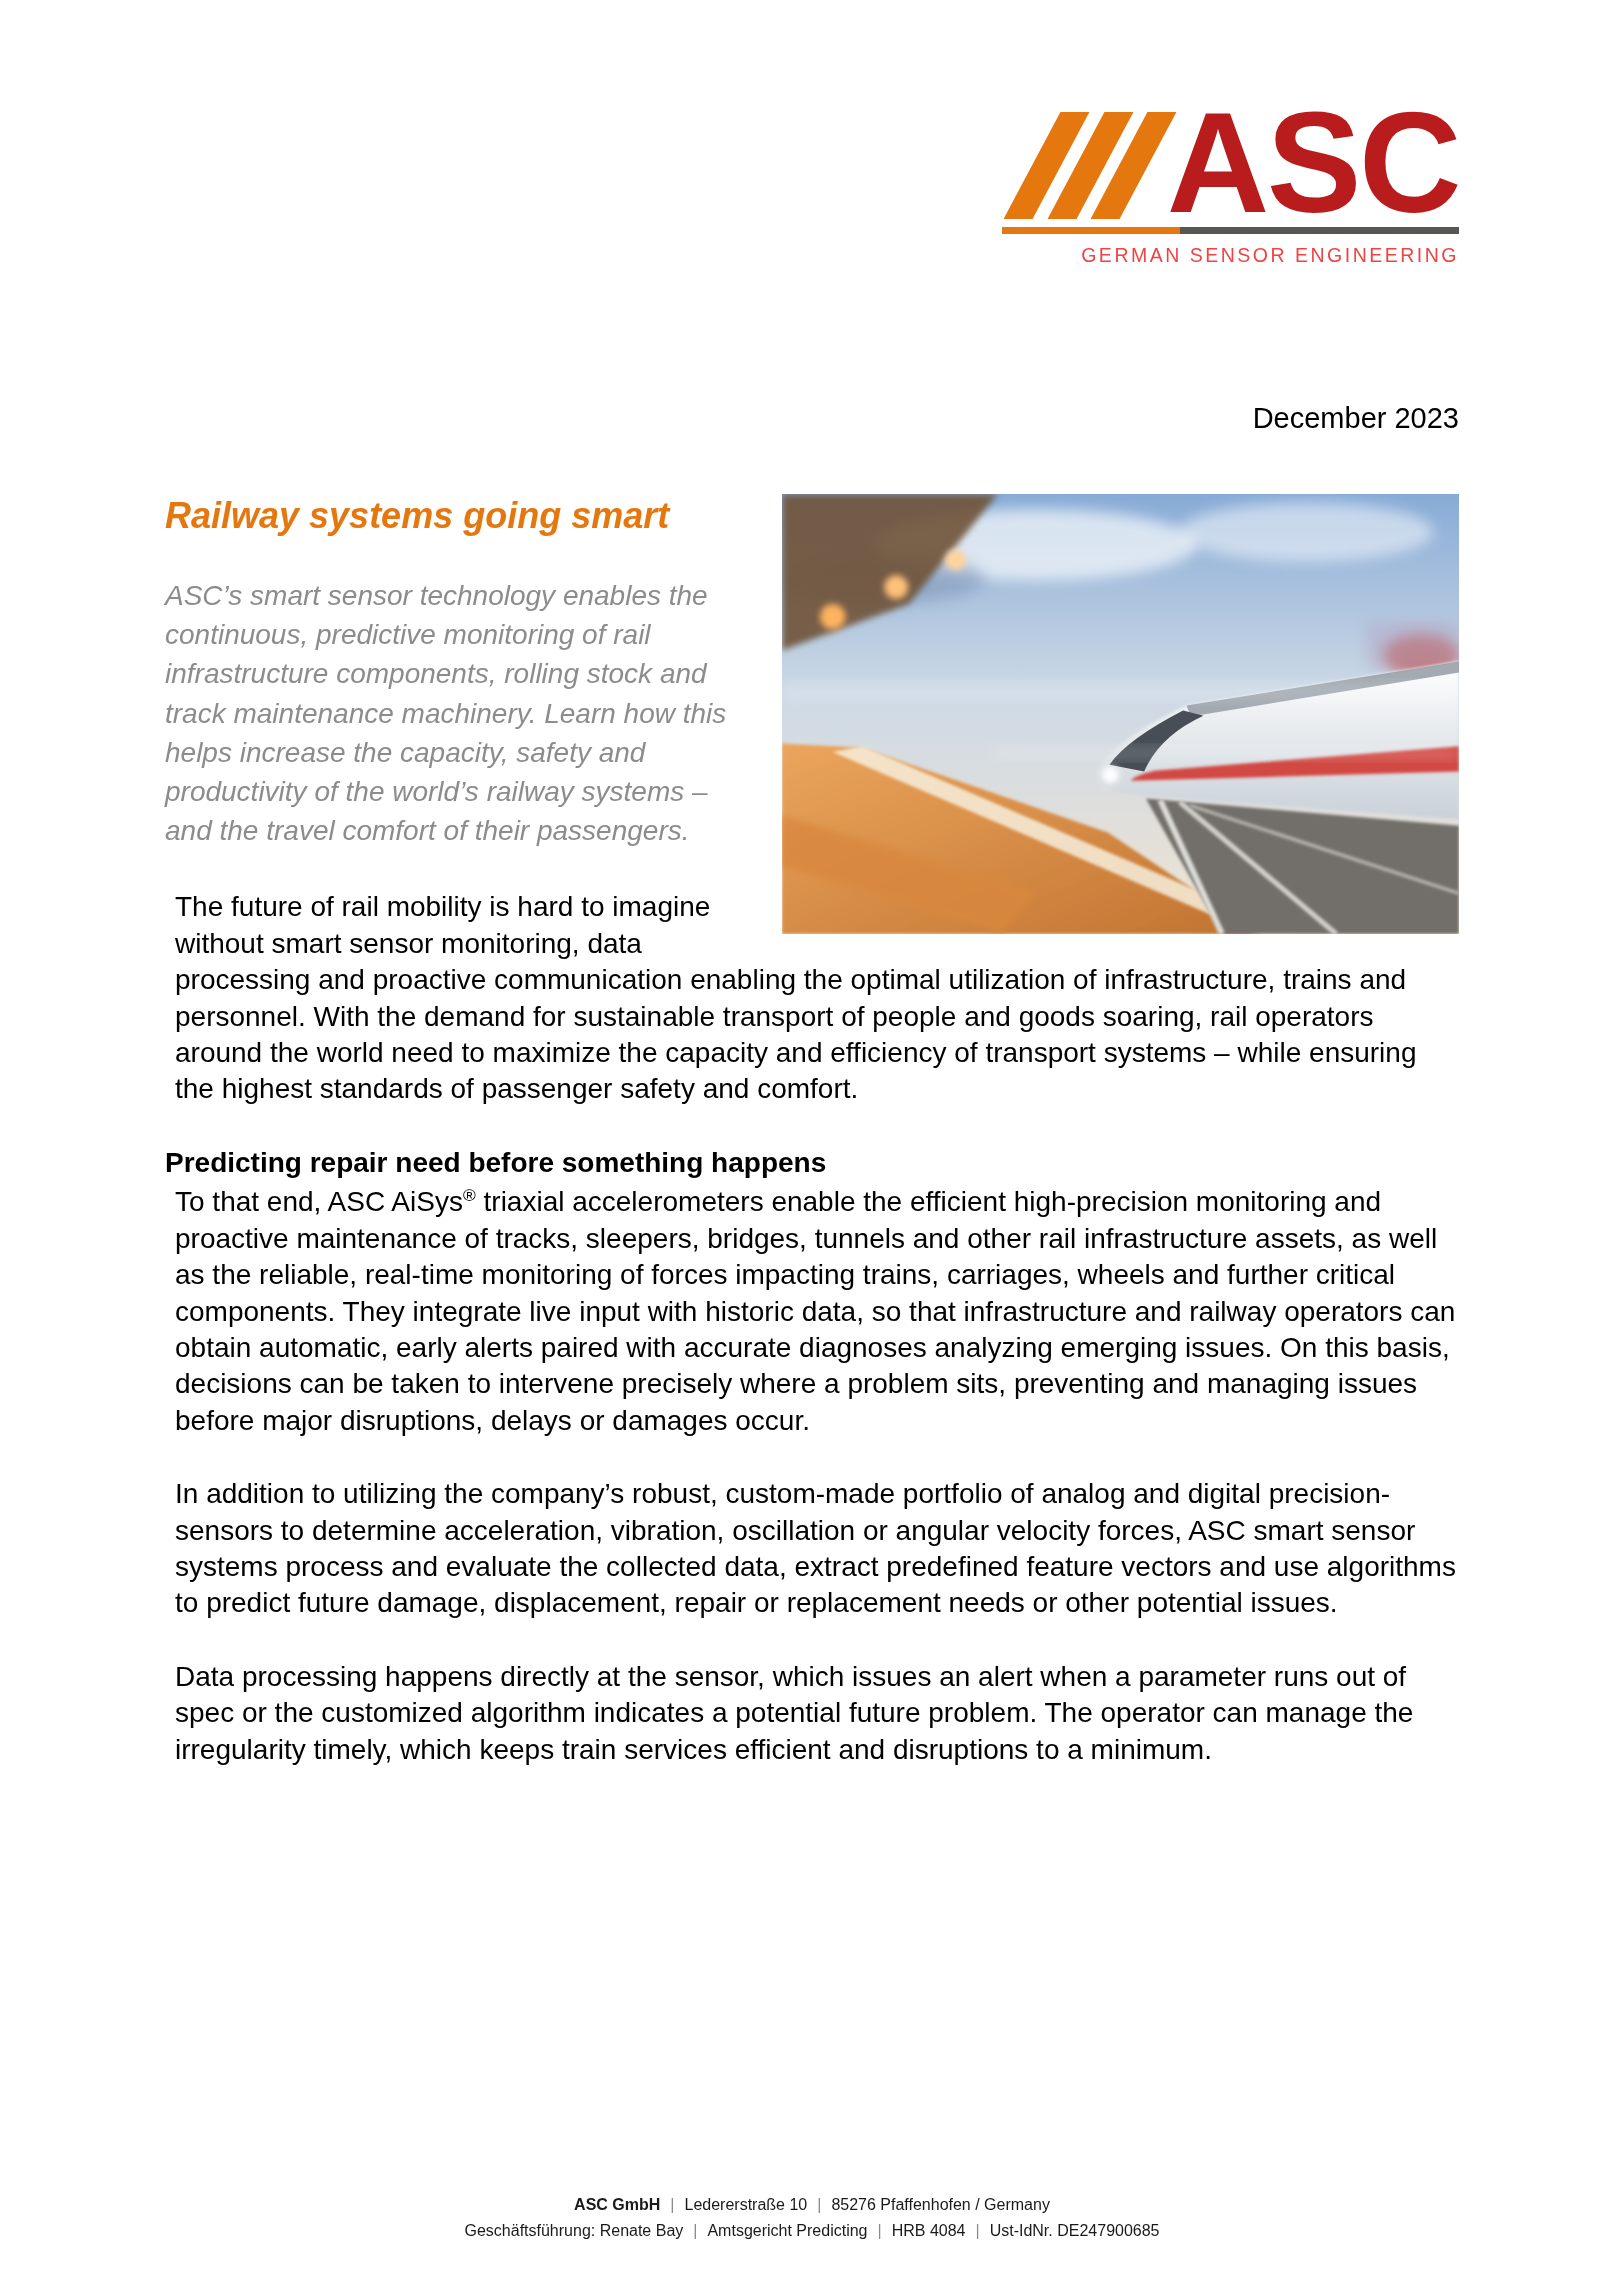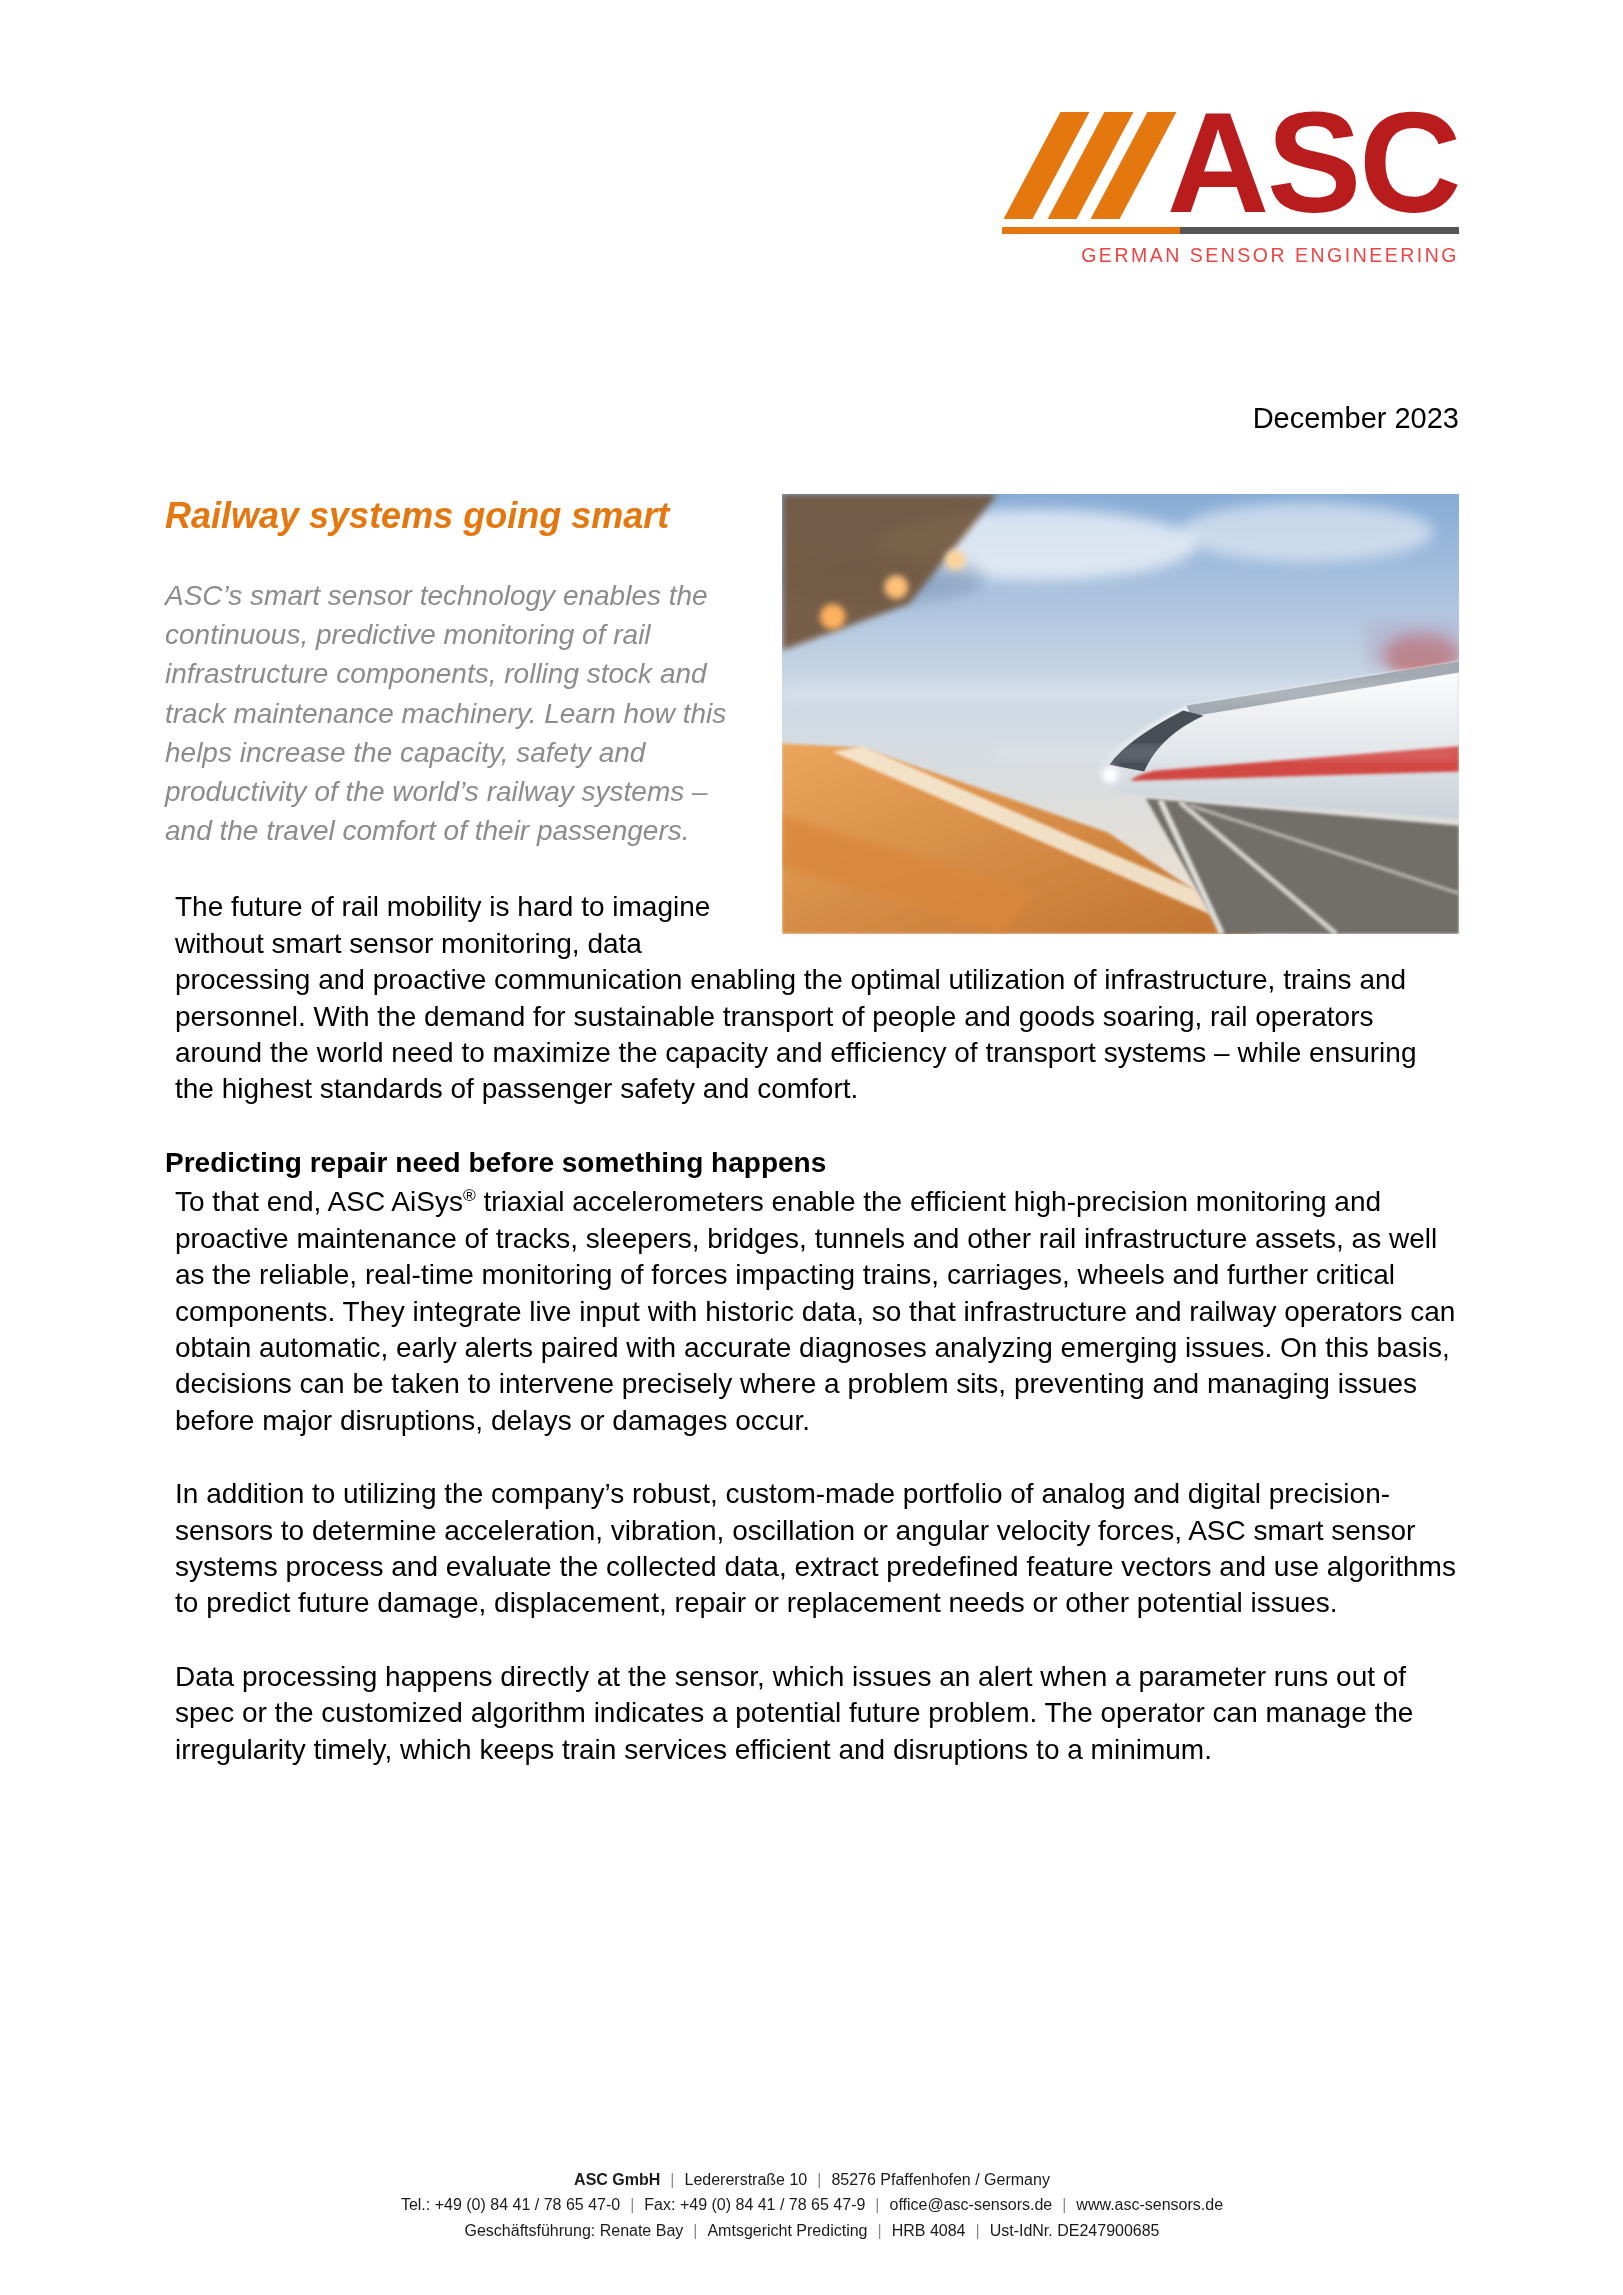--- a/index.html
+++ b/index.html
@@ -150,21 +150,18 @@
 
     <p class="body">Data processing happens directly at the sensor, which issues an alert when a parameter runs out of spec or the customized algorithm indicates a potential future problem. The operator can manage the irregularity timely, which keeps train services efficient and disruptions to a minimum.</p>
 
   </article>
 
   <footer class="footer">
     <div class="f-row">
       <span class="fb">ASC GmbH</span><span class="sep">|</span><span>Ledererstraße 10</span><span class="sep">|</span><span>85276 Pfaffenhofen / Germany</span>
     </div>
     <div class="f-row">
-      <span>Tel.: +49 (0) 84 41 / 78 65 47-0</span><span class="sep">|</span><span>Fax: +49 (0) 84 41 / 78 65 47-9</span><span class="sep">|</span><span>office@asc-sensors.de</span><span class="sep">|</span><span>www.asc-sensors.de</span>
-    </div>
-    <div class="f-row">
       <span>Geschäftsführung: Renate Bay</span><span class="sep">|</span><span>Amtsgericht Predicting</span><span class="sep">|</span><span>HRB 4084</span><span class="sep">|</span><span>Ust-IdNr. DE247900685</span>
     </div>
   </footer>
 
 </div>
 
 
 </body></html>

